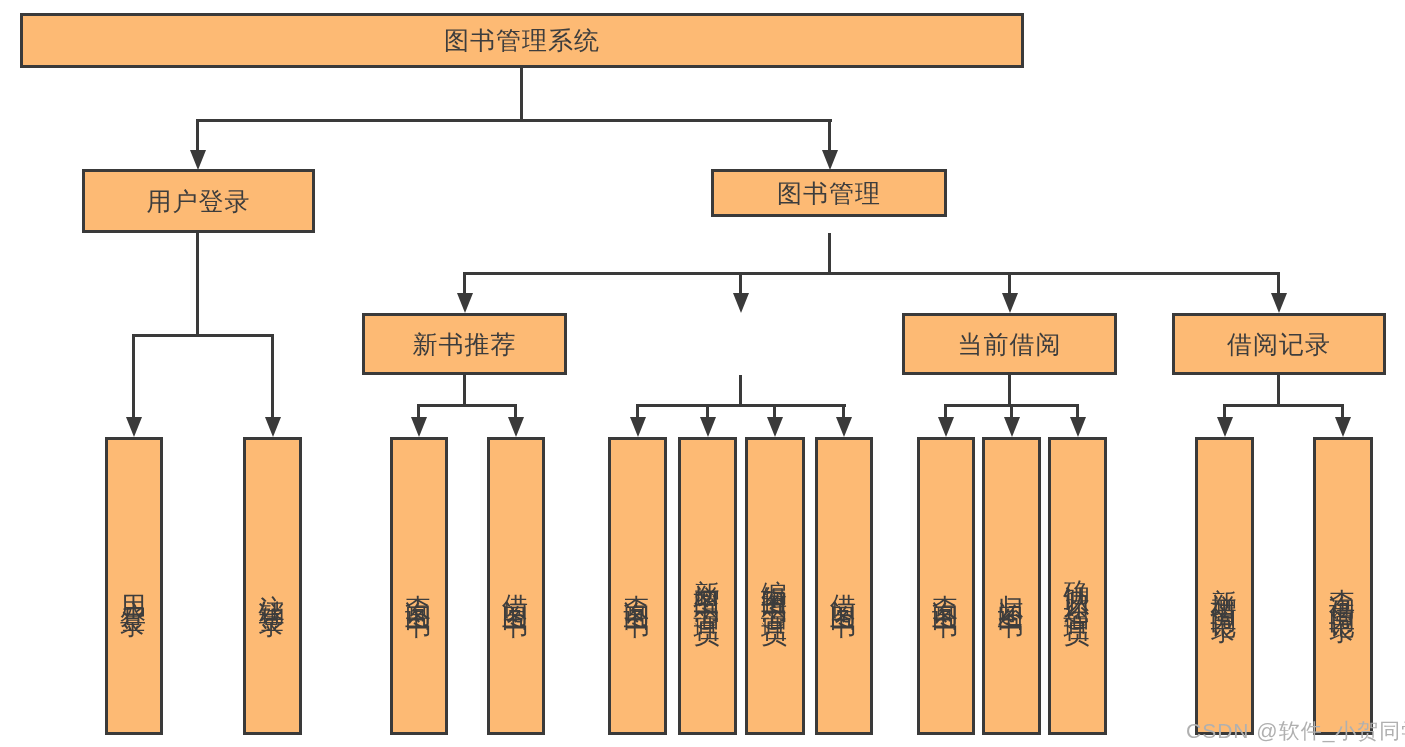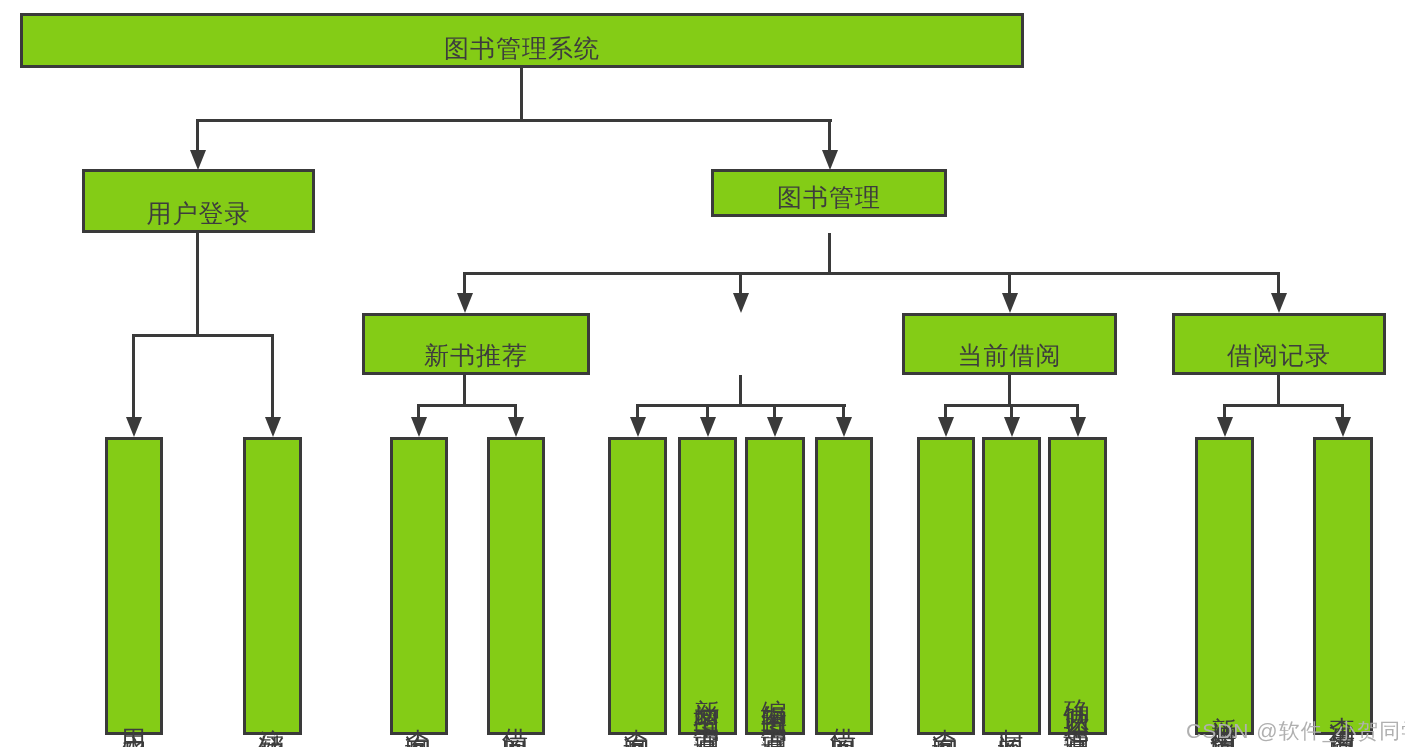--- a/index.html
+++ b/index.html
@@ -2,21 +2,21 @@
 <html style="--line: #3a3a3a; --text: #3d3d3d; --watermark: #b0b0b0; --background: #ffffff;"><head>
 <meta charset="utf-8">
 <style>
   html,body{margin:0;padding:0;background:#ffffff;}
   .canvas{
     position:relative;width:1405px;height:747px;background:var(--background,#ffffff);
     font-family:"Liberation Sans",sans-serif;overflow:hidden;
   }
   .box{
     position:absolute;box-sizing:border-box;border:3px solid var(--line,#3a3a3a);
-    background:#84cc16;display:flex;align-items:flex-end;justify-content:center;
+    background:#fdba74;display:flex;align-items:center;justify-content:center;
     color:var(--text,#3d3d3d);
   }
   .box.h span{font-size:25px;letter-spacing:1px;white-space:nowrap;}
   .box.v span{
     writing-mode:vertical-rl;text-orientation:mixed;
     font-size:26px;letter-spacing:6px;white-space:nowrap;
   }
   .vline{position:absolute;width:3px;background:var(--line,#3a3a3a);}
   .hline{position:absolute;height:3px;background:var(--line,#3a3a3a);}
   .arrow{
@@ -63,21 +63,21 @@
   <div class="hline" style="left:463px;top:272px;width:817px"></div>
   <div class="vline" style="left:463px;top:272px;height:23px"></div>
   <div class="arrow" style="left:457px;top:293px"></div>
   <div class="vline" style="left:739px;top:272px;height:23px"></div>
   <div class="arrow" style="left:733px;top:293px"></div>
   <div class="vline" style="left:1008px;top:272px;height:23px"></div>
   <div class="arrow" style="left:1002px;top:293px"></div>
   <div class="vline" style="left:1277px;top:272px;height:23px"></div>
   <div class="arrow" style="left:1271px;top:293px"></div>
 
-  <div class="box h" style="left:362px;top:313px;width:228px;height:62px">
+  <div class="box h" style="left:362px;top:313px;width:205px;height:62px">
     <span>新书推荐</span>
   </div>
   <div class="box h" style="left:902px;top:313px;width:215px;height:62px">
     <span>当前借阅</span>
   </div>
   <div class="box h" style="left:1172px;top:313px;width:214px;height:62px">
     <span>借阅记录</span>
   </div>
 
   <div class="vline" style="left:463px;top:375px;height:31px"></div>

